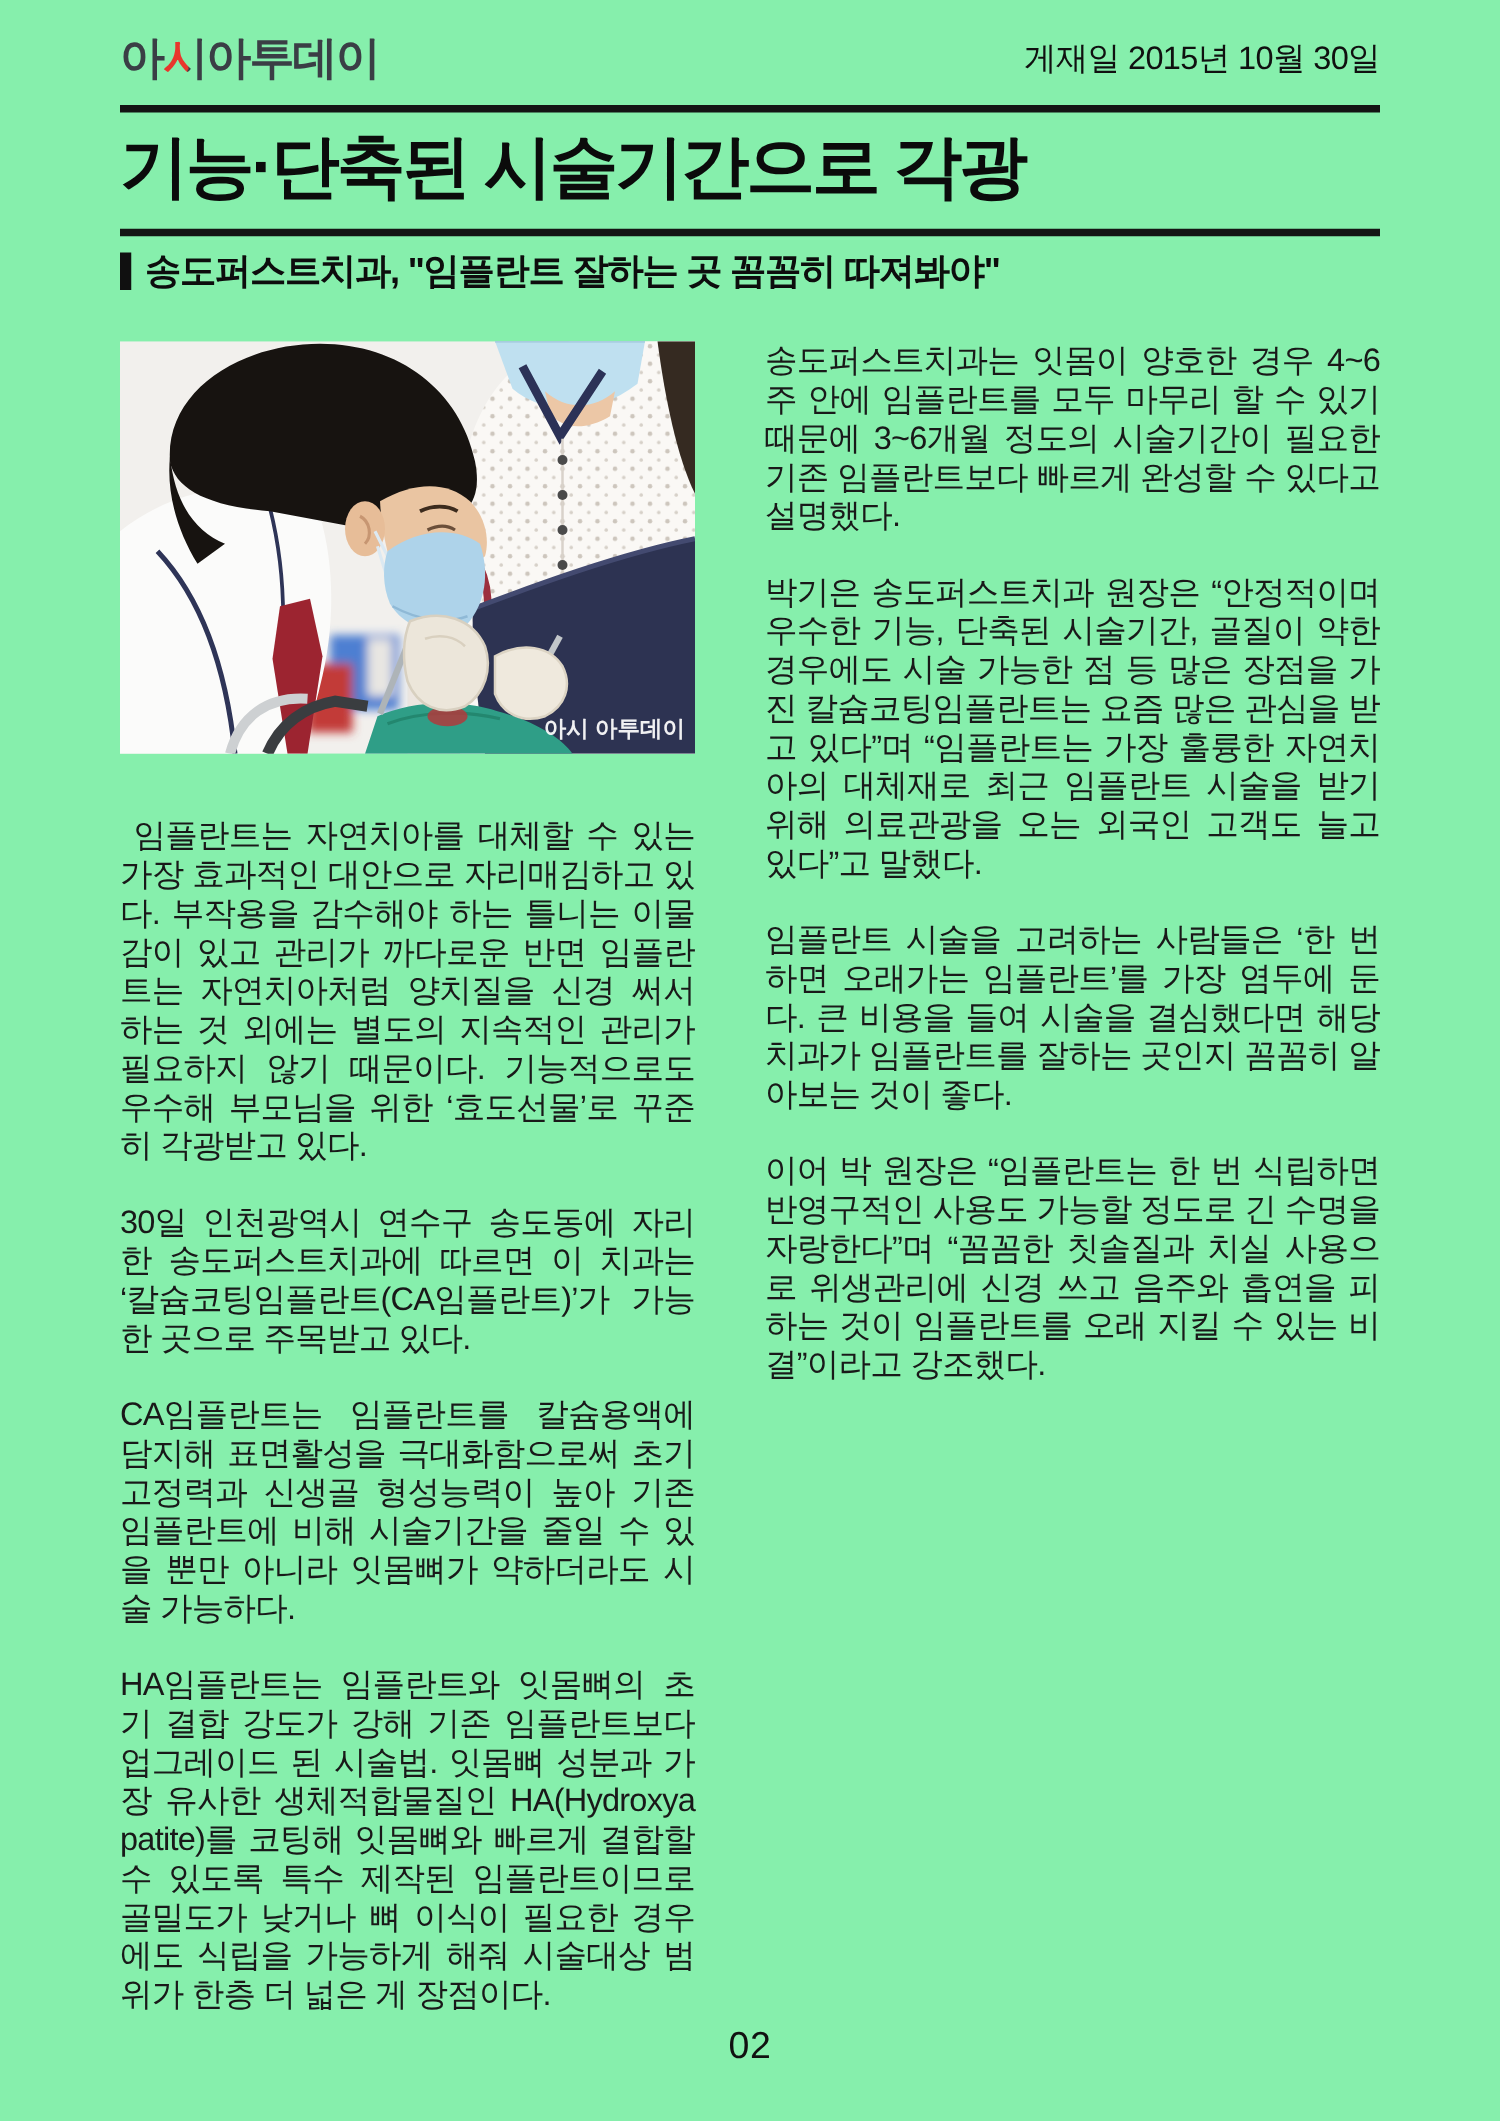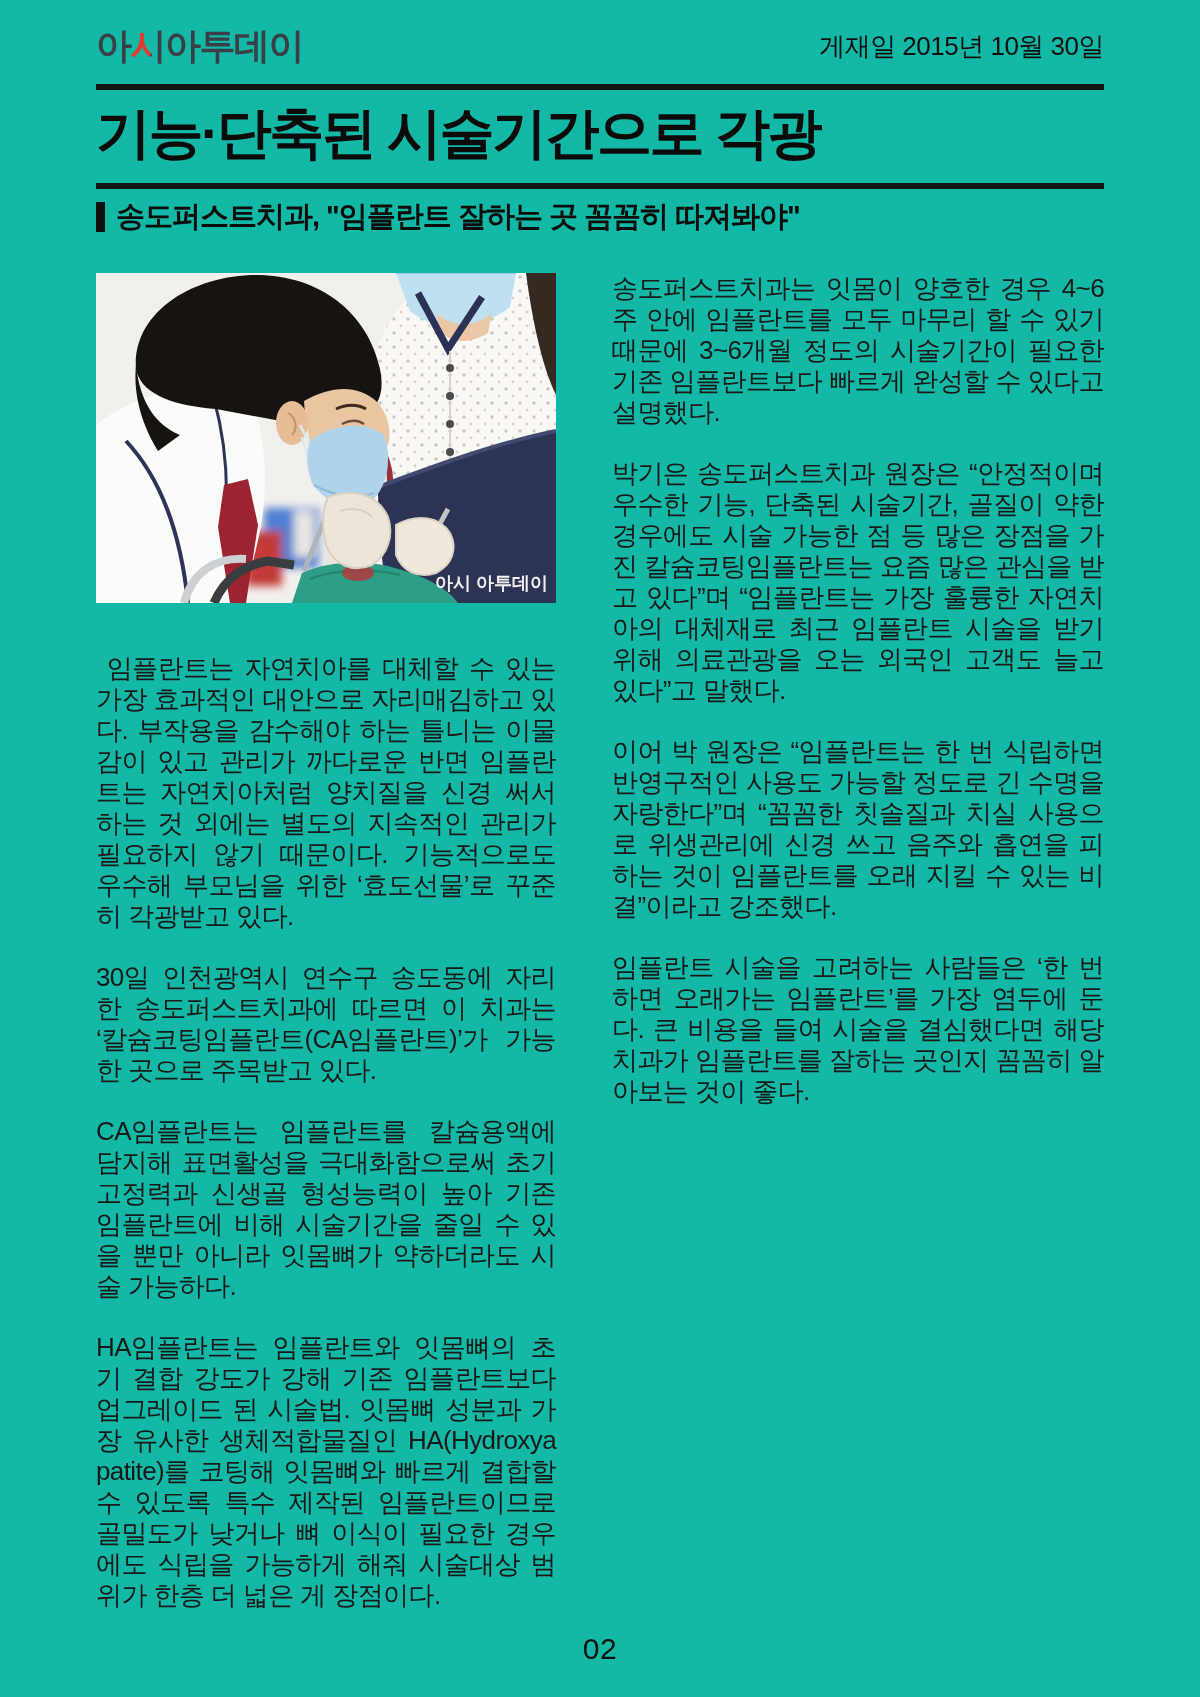--- a/index.html
+++ b/index.html
@@ -3,21 +3,21 @@
 <meta charset="utf-8">
 <style>
   html, body { margin: 0; padding: 0; background: #ffffff; }
   .page {
     position: relative;
     width: 1200px;
     height: 1697px;
     box-sizing: border-box;
     padding: 0 96px;
     margin: 0 auto;
-    background: #14b8a6;
+    background: #86efac;
     font-family: "Liberation Sans", sans-serif;
     color: #111;
     overflow: hidden;
   }
   
   .masthead {
     display: flex;
     justify-content: space-between;
     align-items: center;
     margin-top: 24px;
@@ -95,21 +95,20 @@
   .body-p:last-child { margin-bottom: 0; }
   
   .page-number {
     position: absolute;
     left: 0; right: 0;
     top: 1620px;
     text-align: center;
     font-size: 30px;
     letter-spacing: 0.5px;
     color: #111;
-    margin-top: 12px;
   }
 </style>
 </head>
 <body>
 
 <div class="page">
 
   <header class="masthead">
     <div class="logo"><span>아</span><span class="logo-red">시</span><span>아투데이</span></div>
     <div class="pub-date">게재일 2015년 10월 30일</div>
@@ -208,21 +207,21 @@
 
       <p class="body-p">&nbsp;임플란트는 자연치아를 대체할 수 있는 가장 효과적인 대안으로 자리매김하고 있다. 부작용을 감수해야 하는 틀니는 이물감이 있고 관리가 까다로운 반면 임플란트는 자연치아처럼 양치질을 신경 써서 하는 것 외에는 별도의 지속적인 관리가 필요하지 않기 때문이다. 기능적으로도 우수해 부모님을 위한 ‘효도선물’로 꾸준히 각광받고 있다.</p>
       <p class="body-p">30일 인천광역시 연수구 송도동에 자리한 송도퍼스트치과에 따르면 이 치과는 ‘칼슘코팅임플란트(CA임플란트)’가 가능한 곳으로 주목받고 있다.</p>
       <p class="body-p">CA임플란트는 임플란트를 칼슘용액에 담지해 표면활성을 극대화함으로써 초기 고정력과 신생골 형성능력이 높아 기존 임플란트에 비해 시술기간을 줄일 수 있을 뿐만 아니라 잇몸뼈가 약하더라도 시술 가능하다.</p>
       <p class="body-p">HA임플란트는 임플란트와 잇몸뼈의 초기 결합 강도가 강해 기존 임플란트보다 업그레이드 된 시술법. 잇몸뼈 성분과 가장 유사한 생체적합물질인 HA(Hydroxyapatite)를 코팅해 잇몸뼈와 빠르게 결합할 수 있도록 특수 제작된 임플란트이므로 골밀도가 낮거나 뼈 이식이 필요한 경우에도 식립을 가능하게 해줘 시술대상 범위가 한층 더 넓은 게 장점이다.</p>
     </div>
 
     <div class="col col-right">
       <p class="body-p">송도퍼스트치과는 잇몸이 양호한 경우 4~6주 안에 임플란트를 모두 마무리 할 수 있기 때문에 3~6개월 정도의 시술기간이 필요한 기존 임플란트보다 빠르게 완성할 수 있다고 설명했다.</p>
       <p class="body-p">박기은 송도퍼스트치과 원장은 “안정적이며 우수한 기능, 단축된 시술기간, 골질이 약한 경우에도 시술 가능한 점 등 많은 장점을 가진 칼슘코팅임플란트는 요즘 많은 관심을 받고 있다”며 “임플란트는 가장 훌륭한 자연치아의 대체재로 최근 임플란트 시술을 받기 위해 의료관광을 오는 외국인 고객도 늘고 있다”고 말했다.</p>
+      <p class="body-p">임플란트 시술을 고려하는 사람들은 ‘한 번 하면 오래가는 임플란트’를 가장 염두에 둔다. 큰 비용을 들여 시술을 결심했다면 해당 치과가 임플란트를 잘하는 곳인지 꼼꼼히 알아보는 것이 좋다.</p>
       <p class="body-p">이어 박 원장은 “임플란트는 한 번 식립하면 반영구적인 사용도 가능할 정도로 긴 수명을 자랑한다”며 “꼼꼼한 칫솔질과 치실 사용으로 위생관리에 신경 쓰고 음주와 흡연을 피하는 것이 임플란트를 오래 지킬 수 있는 비결”이라고 강조했다.</p>
-      <p class="body-p">임플란트 시술을 고려하는 사람들은 ‘한 번 하면 오래가는 임플란트’를 가장 염두에 둔다. 큰 비용을 들여 시술을 결심했다면 해당 치과가 임플란트를 잘하는 곳인지 꼼꼼히 알아보는 것이 좋다.</p>
     </div>
 
   </div>
 
   <div class="page-number">02</div>
 
 </div>
 
 </body></html>

